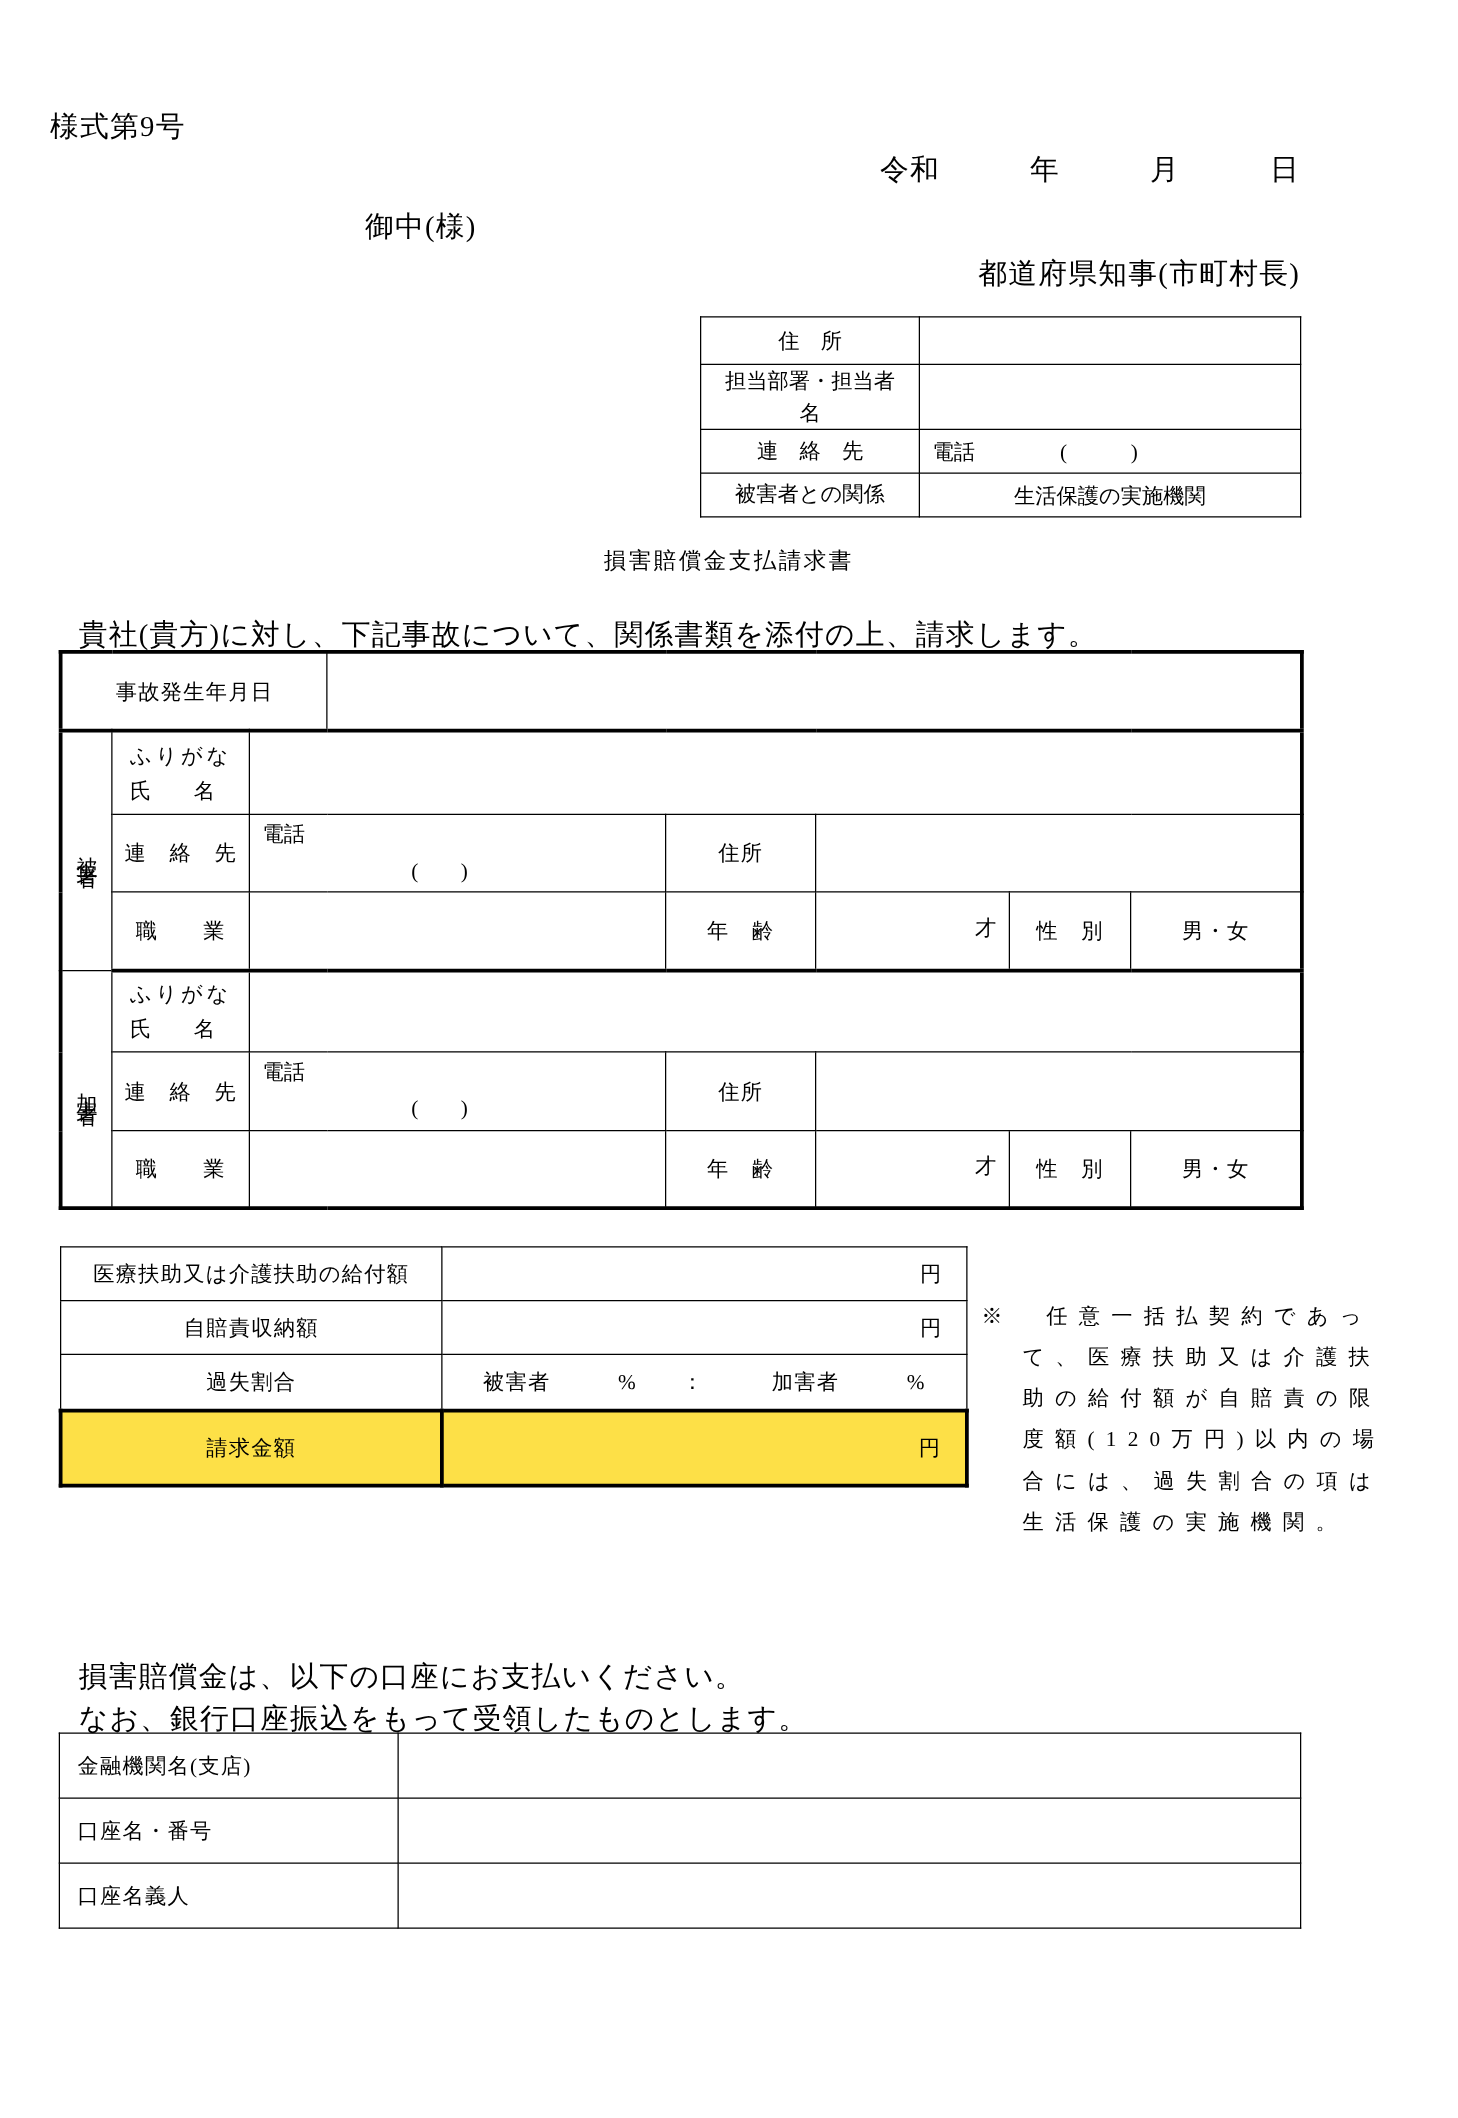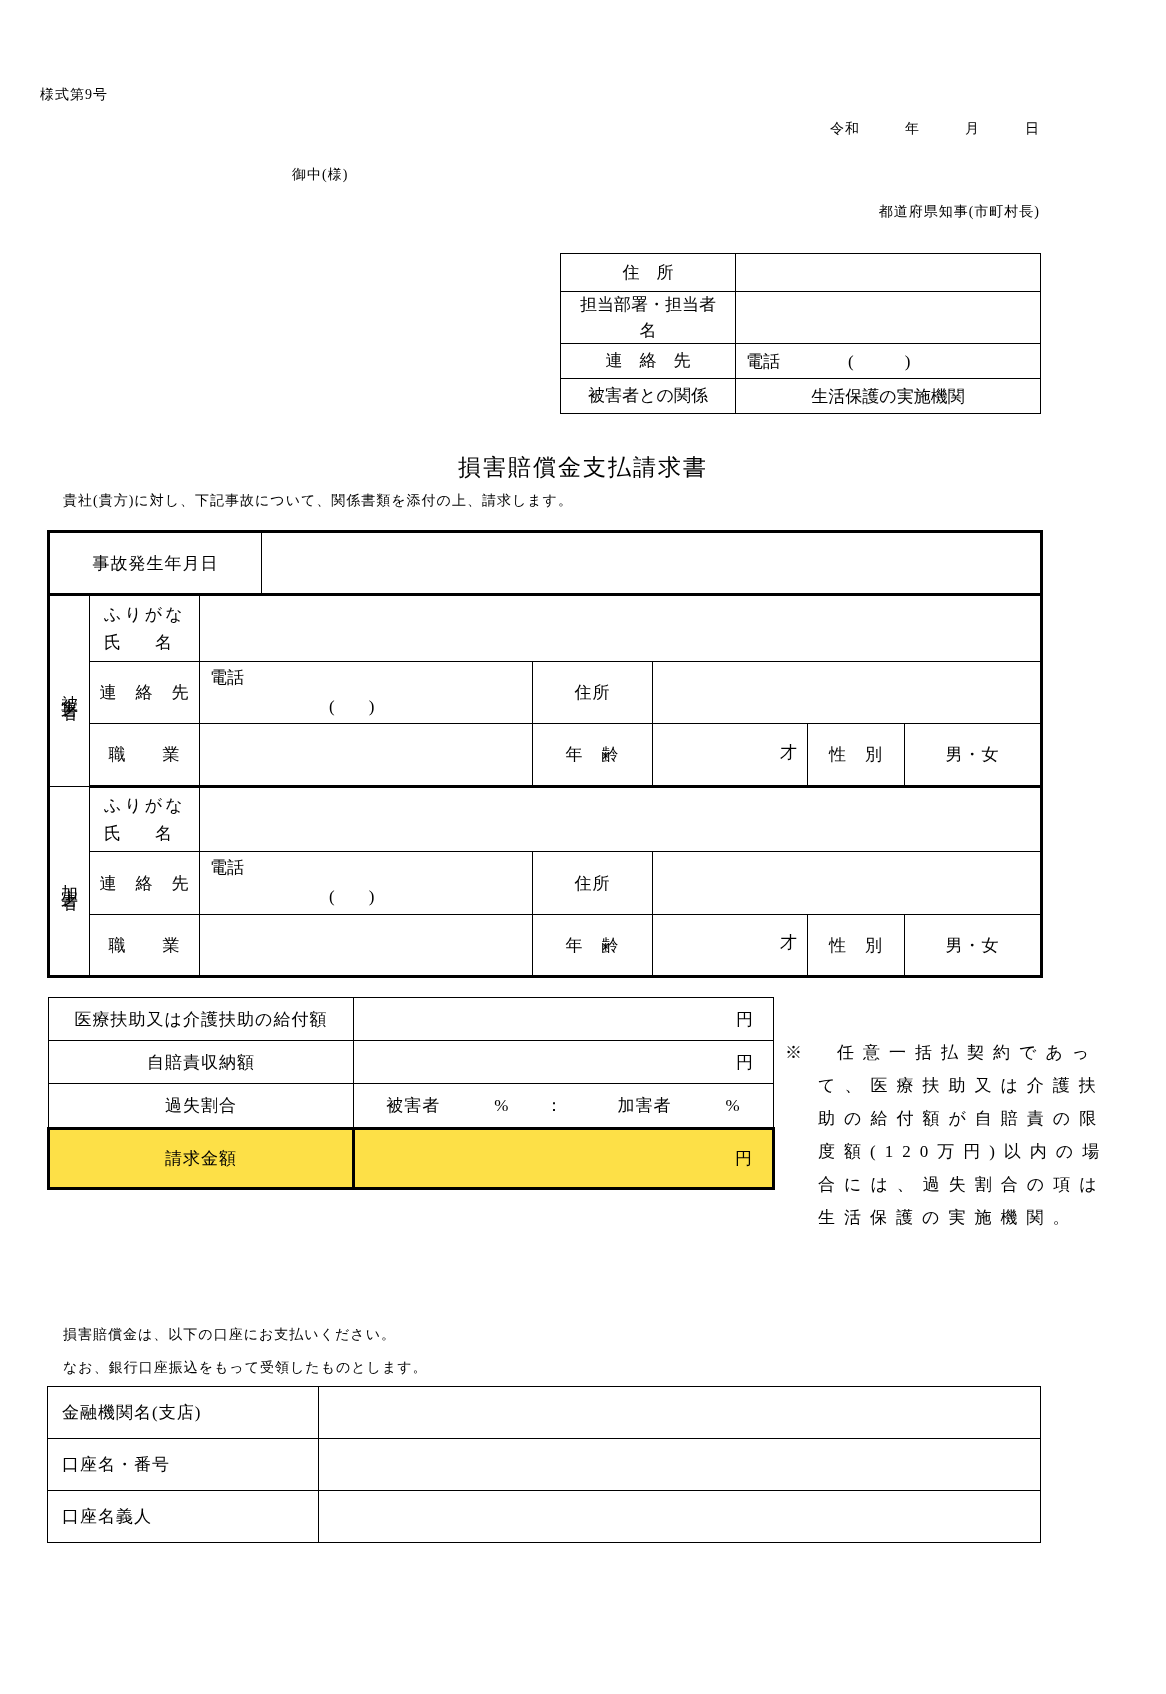--- a/index.html
+++ b/index.html
@@ -1,32 +1,32 @@
 <!DOCTYPE html>
 <html><head>
 <meta charset="utf-8">
 <style>
   html,body{margin:0;padding:0;background:#ffffff;}
   body{font-family:"Liberation Serif","DejaVu Serif",serif;color:#000;}
   #page{position:relative;width:1166px;height:1694px;background:#ffffff;overflow:hidden;}
   .abs{position:absolute;}
-  .t17{font-size:14px;letter-spacing:1px;}
-  .t19{font-size:23px;letter-spacing:2px;margin-top:16px;}
+  .t17{font-size:23px;letter-spacing:1px;}
+  .t19{font-size:18px;letter-spacing:2px;}
 
   table{border-collapse:collapse;table-layout:fixed;}
   td{padding:0;font-size:17px;vertical-align:middle;}
 
   
   .req-table td{border:1px solid #000;}
   .req-table .lbl{text-align:center;white-space:pre-line;line-height:1.5;}
   .req-table .val{text-align:left;padding-left:10px;}
   .req-table .val.center{text-align:center;padding-left:0;}
 
   
-  .main-table{border:3px solid #000;margin-top:10px;}
+  .main-table{border:3px solid #000;}
   .main-table td{border:1px solid #000;}
   .main-table tr.sec-end td{border-bottom:3px solid #000;}
   .main-table .lbl{text-align:center;letter-spacing:1px;}
   .vcell{text-align:center;}
   .vtext{display:inline-block;writing-mode:vertical-rl;letter-spacing:5px;font-size:17px;}
   .two-line{white-space:pre-line;line-height:1.6;text-align:left;padding-left:14px;}
   .phone-cell{white-space:pre-line;line-height:1.7;text-align:left;padding-left:10px;vertical-align:middle;}
   .furi{letter-spacing:3px;}
   .age-cell{height:100%;}
   .age-inner{display:flex;width:100%;height:100%;align-items:flex-end;justify-content:flex-end;padding:0 10px 5px 0;box-sizing:border-box;}

